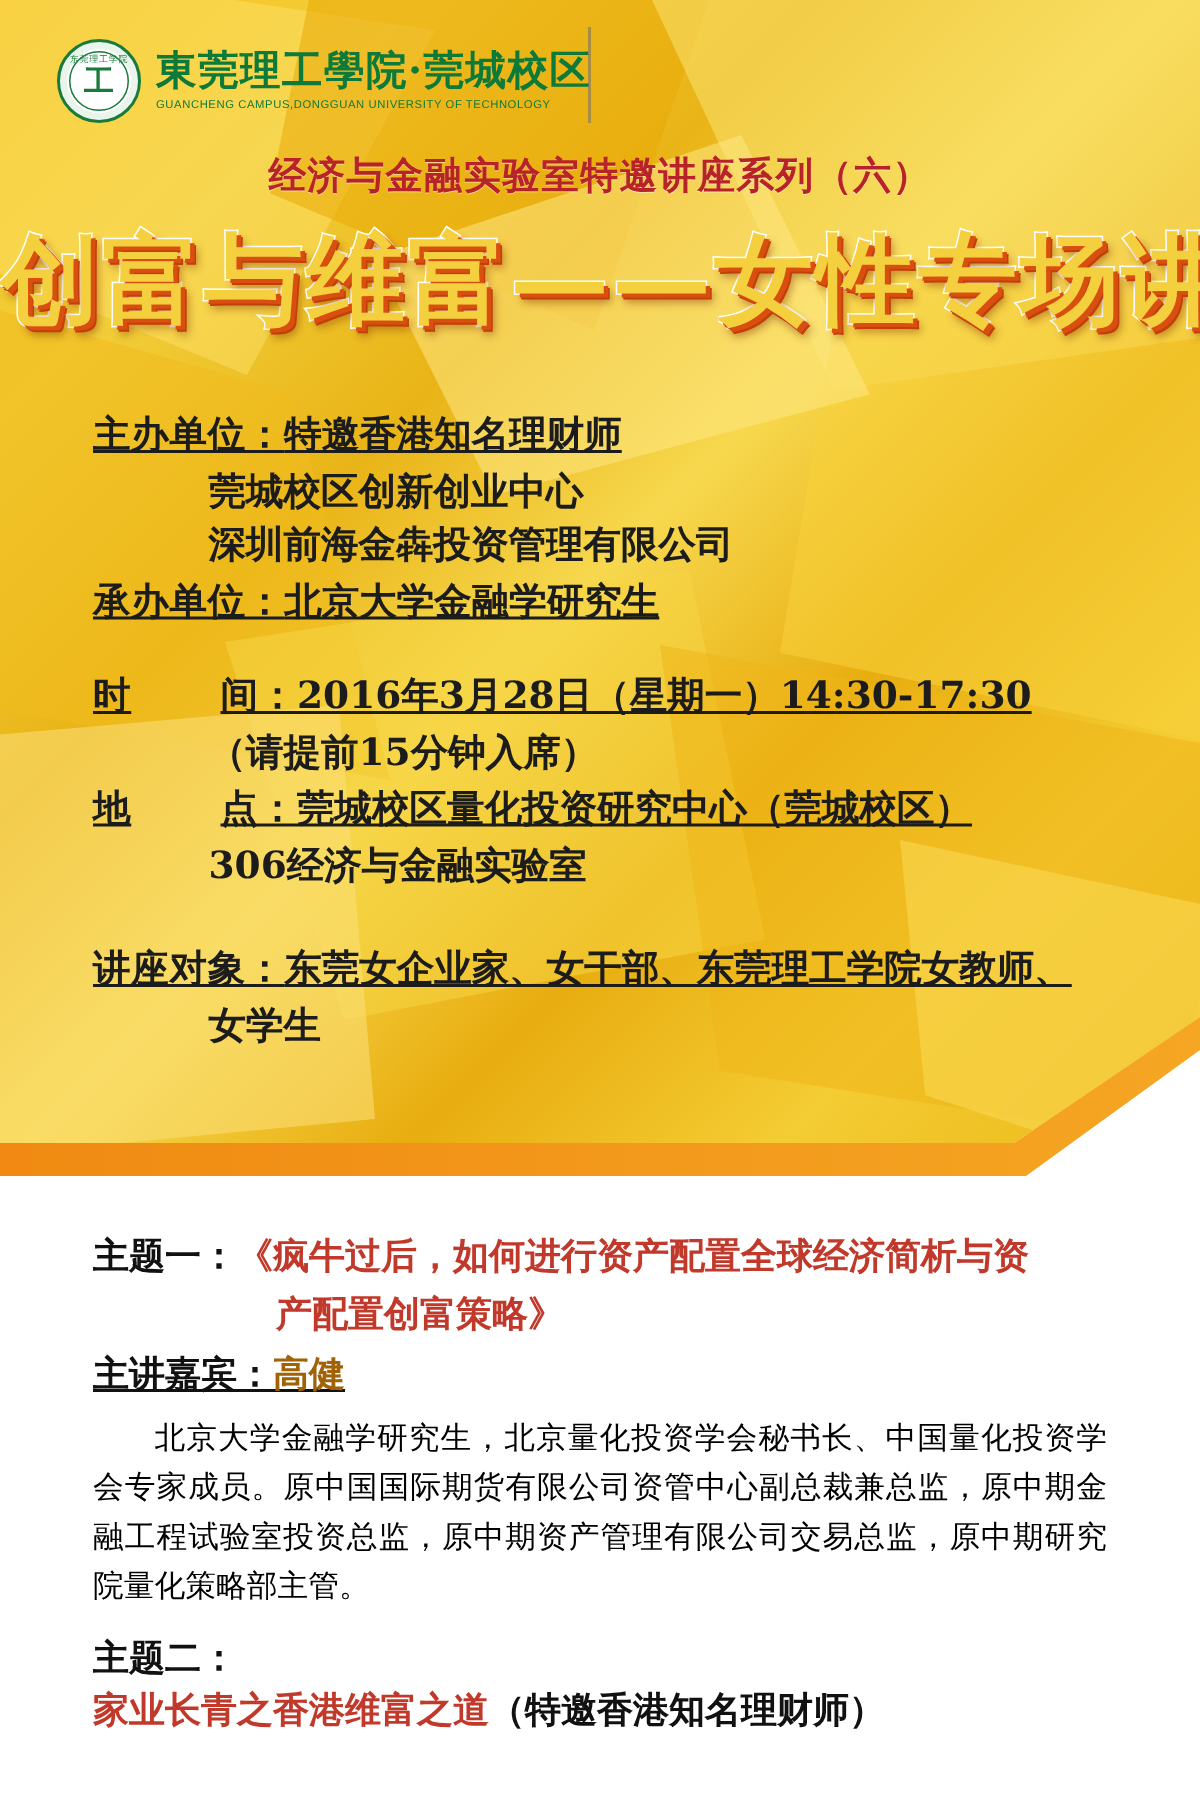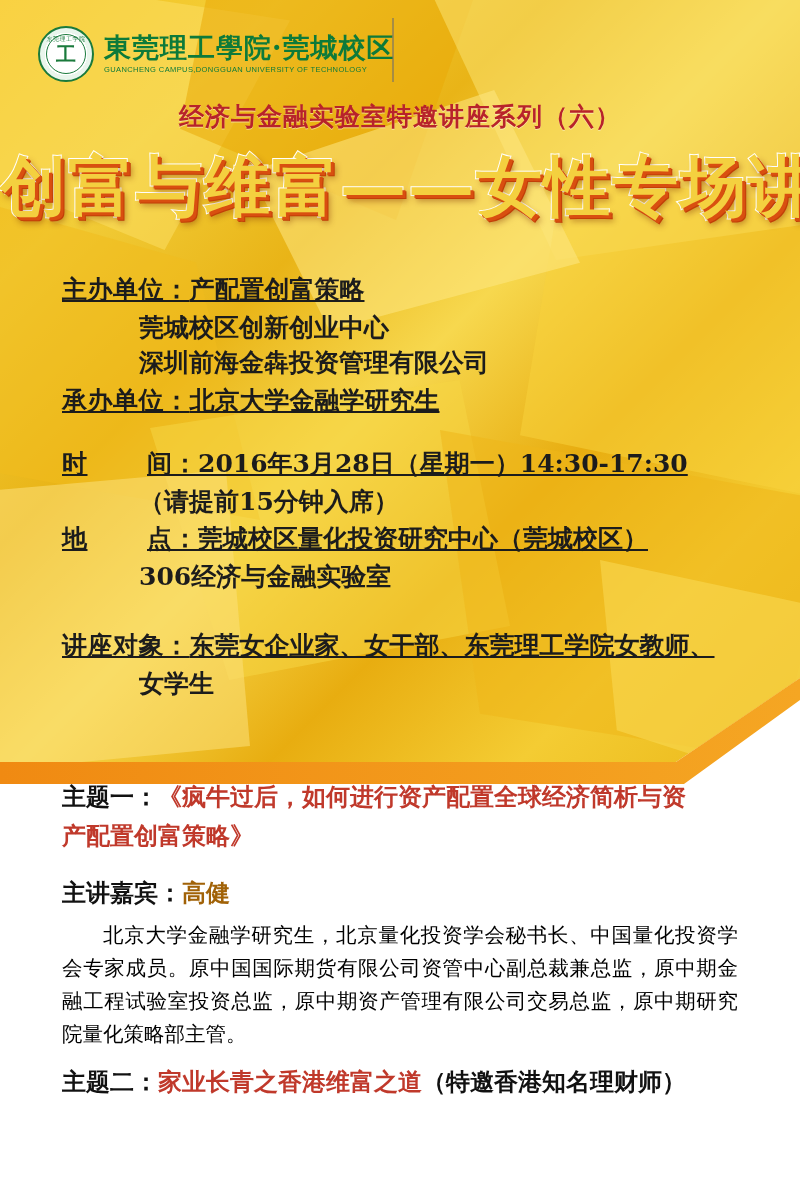--- a/index.html
+++ b/index.html
@@ -169,61 +169,63 @@
     margin-left: 77px;
     font-size: 25px;
     line-height: 1.42;
   }
   .gap-md { height: 26px; }
   .gap-lg { height: 34px; }
 
   
   .lower {
     position: absolute;
-    left: 0; top: 780px;
+    left: 0; top: 820px;
     width: 800px;
     padding: 0 62px;
     font-family: "DejaVu Serif", serif;
     color: #111;
   }
   .topic-row {
     display: flex;
     align-items: flex-start;
     font-size: 24px;
     font-weight: bold;
     line-height: 1.45;
     margin-bottom: 4px;
   }
   .topic-label { flex: 0 0 auto; white-space: nowrap; color: #111; }
   .topic-title { flex: 1 1 auto; color: #c0392b; }
   .topic-title-cont {
+    margin-left: 122px;
     font-size: 24px;
     font-weight: bold;
     color: #c0392b;
     line-height: 1.45;
   }
   .topic-note { color: #111; font-weight: bold; }
   .speaker-row {
     display: flex;
     font-size: 24px;
     font-weight: bold;
     line-height: 1.5;
-    margin-top: 21px;
+    margin-top: 4px;
+    text-decoration: underline;
   }
   .speaker-name { color: #a16207; }
   .bio {
     margin-top: 8px;
     font-size: 20.5px;
     line-height: 1.62;
     text-indent: 2em;
     text-align: justify;
     color: #000000;
     font-family: "DejaVu Serif", serif;
   }
-  .topic2 { margin-top: 14px; }
+  .topic2 { margin-top: 14px; flex-direction: column; }
 </style>
 </head>
 <body>
 
 <div id="poster">
 
   <div class="banner">
     <div class="shard s1"></div>
     <div class="shard s2"></div>
     <div class="shard s3"></div>
@@ -252,21 +254,21 @@
   <div class="logo-divider"></div>
 
   <div class="series-line">经济与金融实验室特邀讲座系列（六）</div>
 
   <div class="main-title">创富与维富——女性专场讲座</div>
 
   <div class="info">
 
     <div class="info-row">
       <div class="info-label">主办单位：</div>
-      <div class="info-value">产配置创富策略</div>
+      <div class="info-value">特邀香港知名理财师</div>
     </div>
     <div class="info-cont">莞城校区创新创业中心</div>
     <div class="info-cont">深圳前海金犇投资管理有限公司</div>
 
     <div class="info-row" style="margin-top:2px">
       <div class="info-label">承办单位：</div>
       <div class="info-value">北京大学金融学研究生</div>
     </div>
 
     <div class="gap-md"></div>

